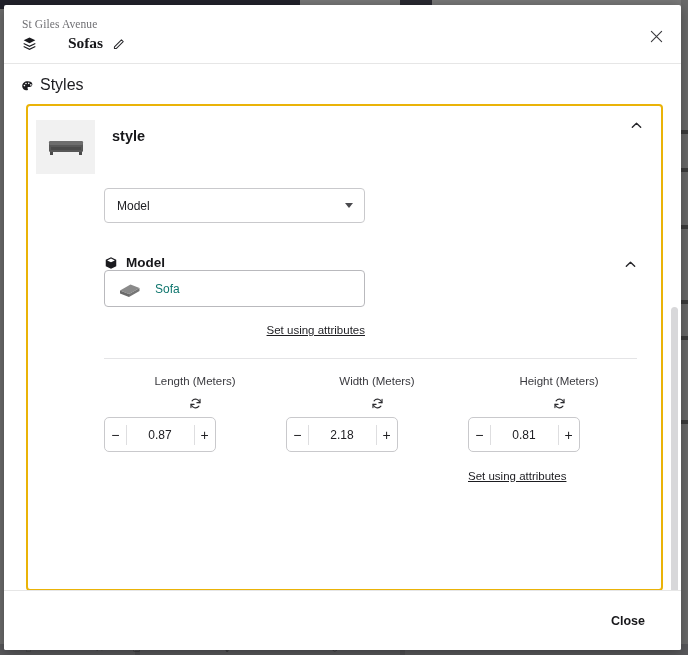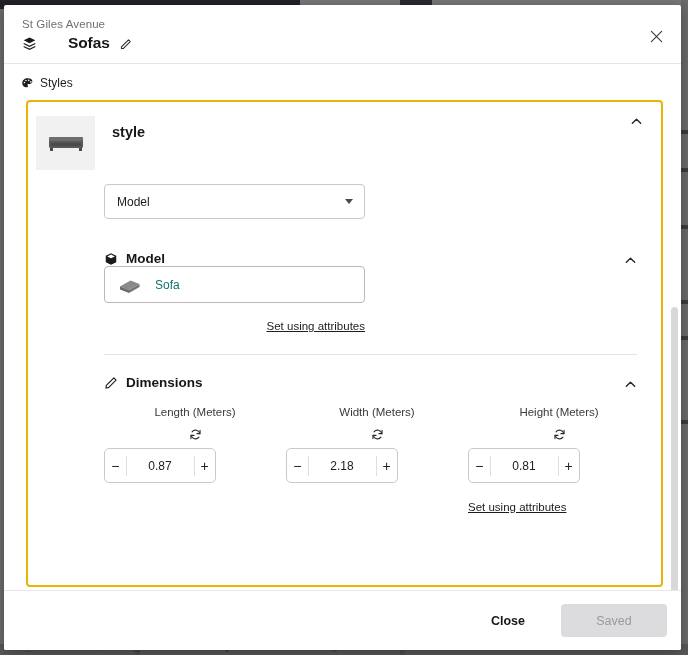--- a/index.html
+++ b/index.html
@@ -62,20 +62,21 @@
   }
 
   
   .modal-header {
     position: relative;
     padding: 12px 18px 0 18px;
     border-bottom: 1px solid #e6e6e6;
     flex: 0 0 auto;
     height: 59px;
     box-sizing: border-box;
+    font-family: Liberation Serif, serif;
   }
   .breadcrumb {
     font-size: 11.5px; color: #6f6f73; line-height: 14px;
     letter-spacing: .1px;
   }
   .title-row {
     display: flex; align-items: center; gap: 7px; margin-top: 3px;
   }
   .title-icon { width: 15px; height: 15px; display:block; color:#1b1b1f; }
   .title-text {
@@ -94,21 +95,21 @@
   
   .modal-body {
     flex: 1 1 auto;
     position: relative;
     overflow: hidden;
     background: #fff;
   }
   .section-label {
     display: flex; align-items: center; gap: 6px;
     padding: 12px 0 10px 17px;
-    font-size: 12px; color: #1d1d21;
+    font-size: 16px; color: #1d1d21;
   }
   .section-label .palette { width: 13px; height: 13px; display:block; }
 
   .card {
     margin: 0 18px 0 22px;
     border: 2px solid #eab308;
     border-radius: 4px;
     background: #fff;
     height: 487px;
     box-sizing: border-box;
@@ -377,33 +378,20 @@
             </span>
             <span>Sofa</span>
           </div>
 
           <div class="attr-row-model">
             <button class="attr-link">Set using attributes</button>
           </div>
 
           <div class="divider"></div>
 
-          <div class="sub-head" style="margin-top:20px">
-            <span class="ico">
-              <svg viewBox="0 0 16 16" fill="none" stroke="currentColor" stroke-width="1.25" stroke-linecap="round" stroke-linejoin="round">
-                <path d="M11.3 2.2 13.8 4.7 5.2 13.3 2.2 13.8l.5-3z"></path>
-              </svg>
-            </span>
-            <span class="lbl-big">Dimensions</span>
-            <span class="chev chev-r">
-              <svg viewBox="0 0 14 14" fill="none" stroke="currentColor" stroke-width="1.5" stroke-linecap="round" stroke-linejoin="round">
-                <path d="M2.5 9 7 4.6 11.5 9"></path>
-              </svg>
-            </span>
-          </div>
 
           <div class="dims-grid">
 
             <div class="dim-col">
               <div class="dim-label-row">
                 <span class="dim-label">Length (Meters)</span>
                 <span class="refresh">
                   <svg viewBox="0 0 14 14" fill="none" stroke="currentColor" stroke-width="1.2" stroke-linecap="round">
                     <path d="M11.6 6.1a4.7 4.7 0 0 0-8.3-2"></path>
                       <path d="M2.4 7.9a4.7 4.7 0 0 0 8.3 2"></path>
@@ -472,17 +460,16 @@
         </div>
       </div>
 
       <div class="scrolltrack">
         <div class="scrollthumb"></div>
       </div>
     </div>
 
     <div class="modal-footer">
       <button class="btn-text">Close</button>
-      <button class="btn-saved" disabled="">Saved</button>
     </div>
 
   </div>
 </div>
 
 </body></html>

